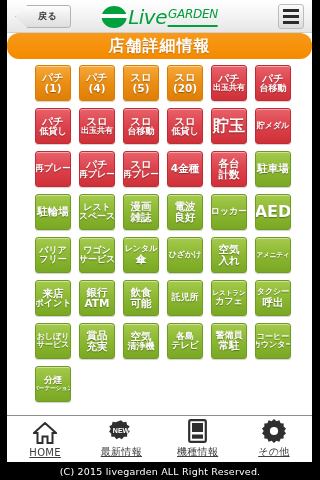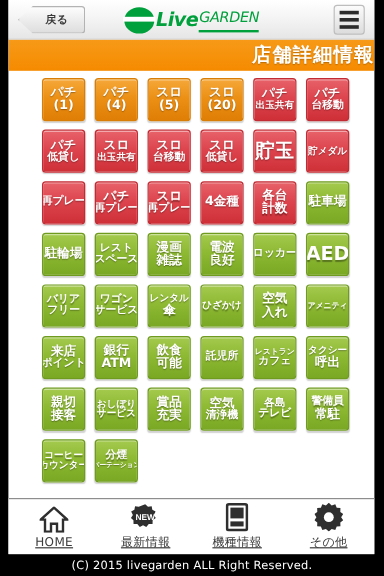--- a/index.html
+++ b/index.html
@@ -57,21 +57,21 @@
     margin-right: 2px;
   }
   .logo-mark::after {
     content: "";
     position: absolute;
     left: -1px; top: 8px;
     width: 27px; height: 4px;
     background: #ffffff;
   }
   .logo-live {
-    font-size: 16px; font-weight: bold; font-style: italic;
+    font-size: 20px; font-weight: normal; font-style: italic;
     color: #00a03c; letter-spacing: -0.5px; line-height: 22px;
   }
   .logo-garden {
     font-size: 12px; font-weight: normal; font-style: italic;
     color: #00a03c; line-height: 22px;
     margin-left: 1px; align-self: flex-end; position: relative; top: -2px;
     border-bottom: 2px solid #00a03c;
     letter-spacing: -0.3px;
   }
   .menubtn {
@@ -82,21 +82,21 @@
     border: 1px solid #bdbdbd;
     border-radius: 3px;
     display: flex; flex-direction: column; justify-content: center;
     align-items: center; gap: 3px;
   }
   .menubtn i { display: block; width: 16px; height: 3px; background: #2b2b2b; }
   
   .titlebar {
     height: 26px;
     background: linear-gradient(to bottom, #f79a18 0%, #f58a00 100%);
-    display: flex; align-items: center; justify-content: flex-end;
+    display: flex; align-items: center; justify-content: center; border-radius: 12px;
   }
   .titlebar-text {
     color: #ffffff; font-size: 16px; font-weight: bold;
     letter-spacing: 1px;
     text-shadow: 0 1px 1px rgba(0,0,0,.25);
   }
   
   .grid {
     padding: 6px 0 0 0;
     display: flex; flex-wrap: wrap;
@@ -386,26 +386,20 @@
           </div>
         </div>
         <div class="cell">
           <div class="tag green">
             <span class="l s8">タクシー</span>
             <span class="l s11">呼出</span>
           </div>
         </div>
         <div class="cell">
           <div class="tag green">
-            <span class="l s11">親切</span>
-            <span class="l s11">接客</span>
-          </div>
-        </div>
-        <div class="cell">
-          <div class="tag green">
             <span class="l s8">おしぼり</span>
             <span class="l s8">サービス</span>
           </div>
         </div>
         <div class="cell">
           <div class="tag green">
             <span class="l s11">賞品</span>
             <span class="l s11">充実</span>
           </div>
         </div>

